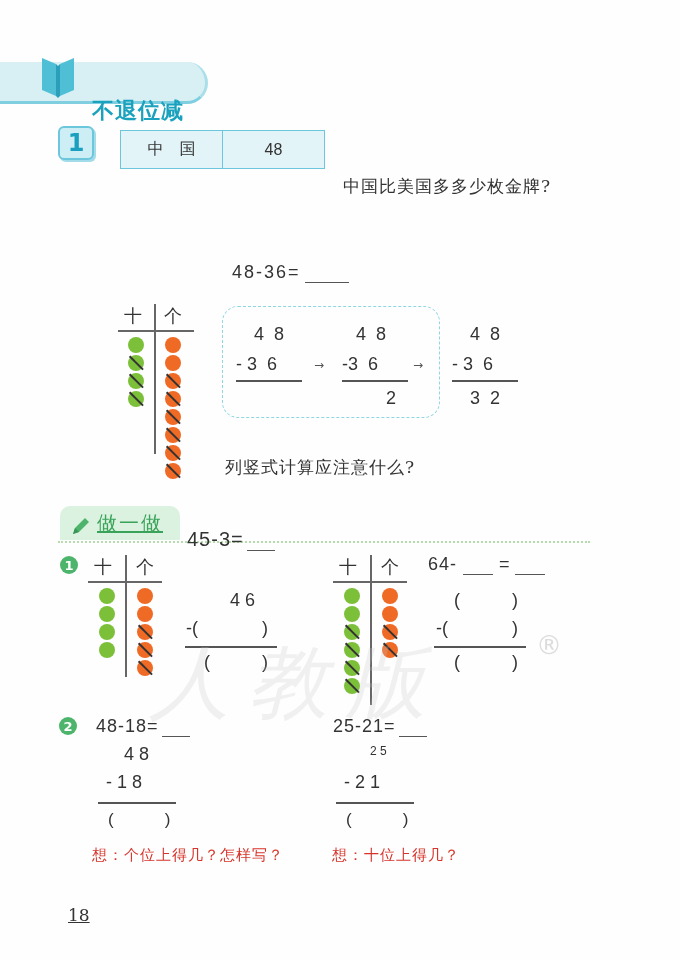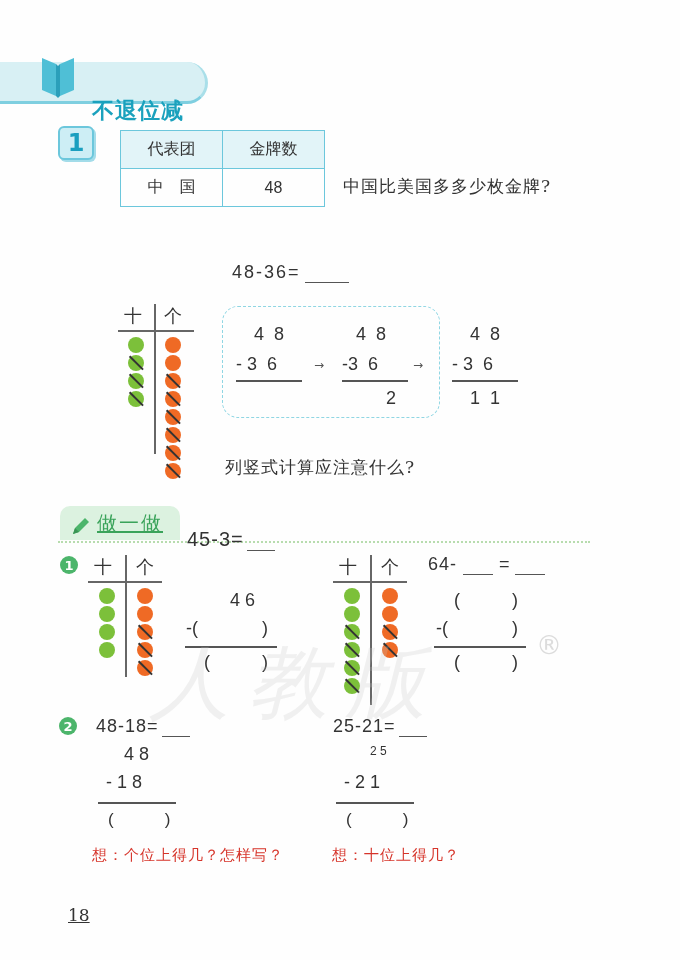--- a/index.html
+++ b/index.html
@@ -66,24 +66,20 @@
 <svg class="abs book" viewBox="0 0 36 44">
   <path d="M2 4 L16 10 L16 42 L2 36 Z" fill="#4fbfd6"></path>
   <path d="M34 4 L20 10 L20 42 L34 36 Z" fill="#4fbfd6"></path>
   <path d="M16 10 L18 12 L20 10 L20 42 L18 44 L16 42 Z" fill="#2b9fba"></path>
 </svg>
 <div class="abs banner-title serif">不退位减</div>
 
 <div class="abs badge1">1</div>
 <table class="medal serif">
   <tbody>
-      <tr>
-    <td>代表团</td>
-    <td>金牌数</td>
-  </tr>
   <tr>
     <td>中　国</td>
     <td class="num">48</td>
   </tr>
 </tbody>
   </table>
 <div class="abs question serif">中国比美国多多少枚金牌?</div>
 
 <div class="abs eq-main num">
   <span>48-36=</span><span class="blank" style="width:44px;height:20px;margin-left:4px"></span>
@@ -120,21 +116,21 @@
   <span class="r" style="left:14px;top:0">4  8</span>
   <span class="r" style="left:0;top:30px">-3  6</span>
   <div class="line" style="left:0;top:56px;width:66px"></div>
   <span class="r" style="left:44px;top:64px">2</span>
 </div>
 <span class="abs arrow" style="left:413px;top:358px">→</span>
 <div class="vcol num" style="left:452px;top:324px;width:70px;height:80px">
   <span class="r" style="left:18px;top:0">4  8</span>
   <span class="r" style="left:0;top:30px">- 3  6</span>
   <div class="line" style="left:0;top:56px;width:66px"></div>
-  <span class="r" style="left:18px;top:64px">1  1</span>
+  <span class="r" style="left:18px;top:64px">3  2</span>
 </div>
 
 <div class="abs hint1 serif">列竖式计算应注意什么?</div>
 
 <div class="abs doit"></div>
 <svg class="abs pen" width="22" height="22" viewBox="0 0 22 22">
   <path d="M3 19 L5 13 L15 3 L19 7 L9 17 Z" fill="#4cb56b"></path>
   <path d="M3 19 L5 13 L9 17 Z" fill="#3a9454"></path>
 </svg>
 <div class="abs doit-label">做一做</div>

